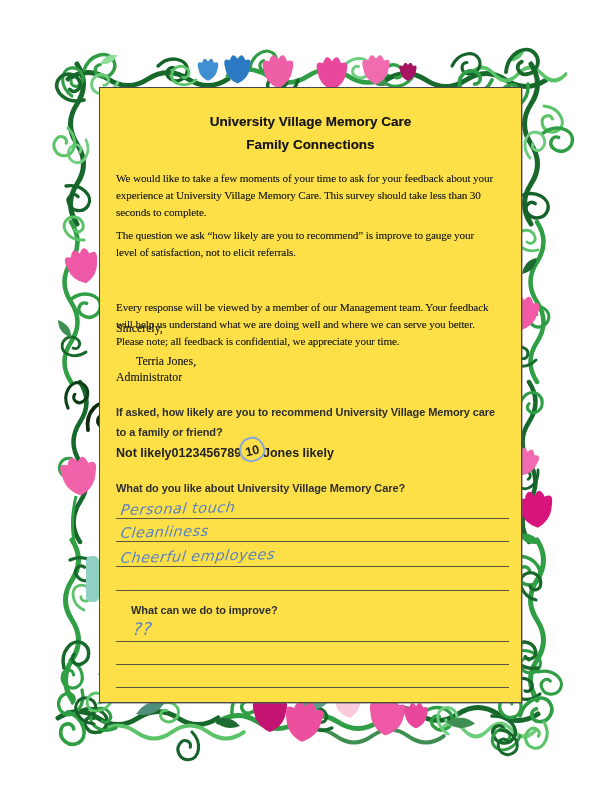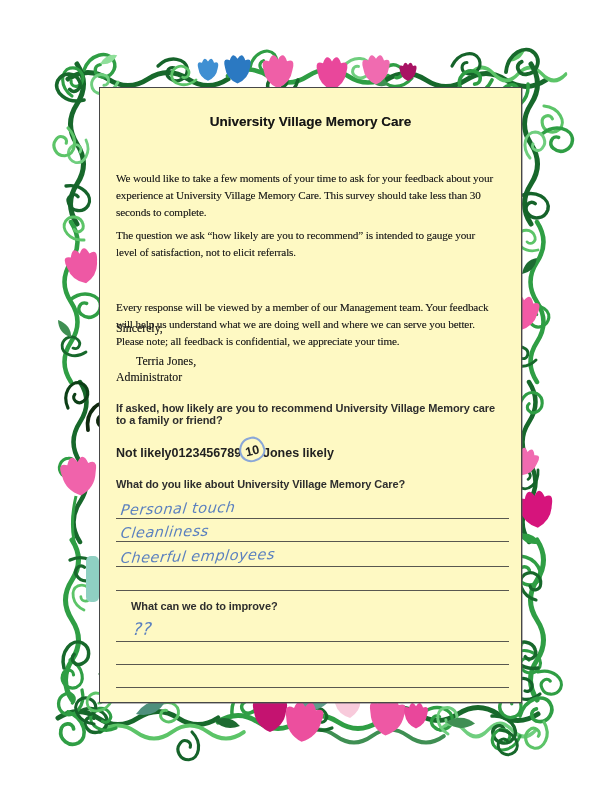--- a/index.html
+++ b/index.html
@@ -1,38 +1,38 @@
 <!DOCTYPE html>
 <html><head>
 <meta charset="utf-8">
 <style>
   html,body { margin:0; padding:0; background:#ffffff; }
   .canvas { position:relative; width:600px; height:800px; background:#fff; overflow:hidden;
             font-family:"Liberation Sans", sans-serif; }
   .border-svg { position:absolute; left:0; top:0; width:600px; height:800px; pointer-events:none; }
 
   .paper { position:absolute; left:99px; top:87px; width:421px; height:614px;
-           background:#fef9c3; border:1px solid #474747; box-shadow:1px 1px 0 rgba(90,90,90,.45); }
+           background:#fde047; border:1px solid #474747; box-shadow:1px 1px 0 rgba(90,90,90,.45); }
 
   .title { position:absolute; top:22px; left:0; right:0; text-align:center;
            font-size:13.5px; font-weight:bold; color:#161616; line-height:23px;
            text-shadow:0 0 .4px rgba(0,0,0,.45); }
 
   .para { position:absolute; left:16px; right:27px; margin:0;
           font-family:"Liberation Serif", serif; font-size:11.2px; letter-spacing:-0.15px;
           line-height:17px; color:#1c1c1c; text-shadow:0 0 .3px rgba(0,0,0,.4); }
   .p1 { top:82px; } .p2 { top:139px; } .p3 { top:177px;margin-top:34px; }
 
   .serifline { position:absolute; left:16px; font-family:Liberation Serif, serif;
                font-size:11.8px; color:#1c1c1c; text-shadow:0 0 .3px rgba(0,0,0,.4); }
   .closing { top:233px; }
   .sig-name { top:266px;margin-left:20px; } .sig-title { top:282px; }
 
   .question { position:absolute; left:16px; right:13px; font-size:11px; font-weight:600;
-              color:#2e2e2e; line-height:12px; letter-spacing:-0.1px; }
+              color:#2e2e2e; line-height:20px; letter-spacing:-0.1px; }
   .q-recommend { top:314px; }
   .q-like { top:390px; }
   .q-improve { top:512px;margin-left:15px; }
 
   .scale-row { position:absolute; top:352px; left:16px; right:6px; height:26px;
                display:flex; align-items:center; 
                font-size:12.5px; font-weight:bold; color:#222; white-space:nowrap; }
   .scale-row .num { display:inline-block; }
   .circled { border:2px solid #8aa7d8; border-radius:50% 45% 55% 50% / 58% 62% 42% 48%;
              padding:5px 4px 2px 4px; margin:-6px -2px 0 -2px; transform:rotate(-13deg);
@@ -193,24 +193,25 @@
       <use href="#tulip" transform="translate(330,690) scale(1.6) rotate(-8)" fill="#f6bdd2" opacity="0.8"></use>
       <use href="#tulip" transform="translate(368,694) scale(2.1) rotate(5)" fill="#ee58a4"></use>
       <use href="#tulip" transform="translate(402,702) scale(1.4)" fill="#e9479b"></use>
     </g>
   </svg>
 
   <div class="paper">
 
     <div class="title">
       <div>University Village Memory Care</div>
+      <div>Family Connections</div>
     </div>
 
     <p class="para p1">We would like to take a few moments of your time to ask for your feedback about your experience at University Village Memory Care. This survey should take less than 30 seconds to complete.</p>
-    <p class="para p2">The question we ask “how likely are you to recommend” is intended to gauge your level of satisfaction, not to elicit referrals.</p>
+    <p class="para p2">The question we ask “how likely are you to recommend” is improve to gauge your level of satisfaction, not to elicit referrals.</p>
     <p class="para p3">Every response will be viewed by a member of our Management team. Your feedback will help us understand what we are doing well and where we can serve you better. Please note; all feedback is confidential, we appreciate your time.</p>
 
     <div class="serifline closing">Sincerely,</div>
     <div class="serifline sig-name">Terria Jones,</div>
     <div class="serifline sig-title">Administrator</div>
 
     <div class="question q-recommend">If asked, how likely are you to recommend University Village Memory care to a family or friend?</div>
 
     <div class="scale-row">
       <span class="scale-label">Not likely</span>

